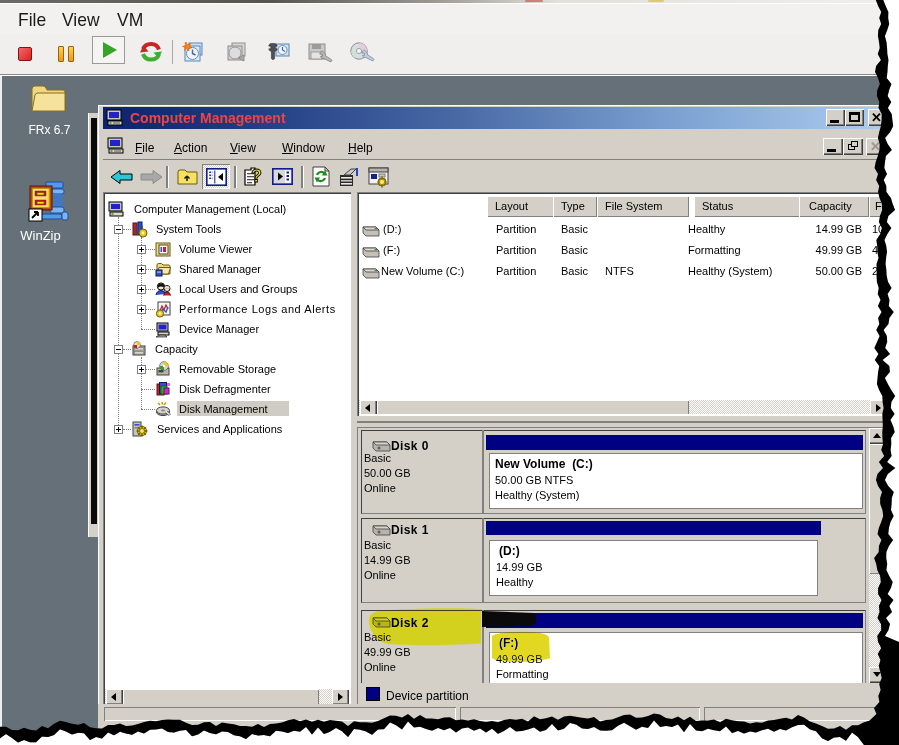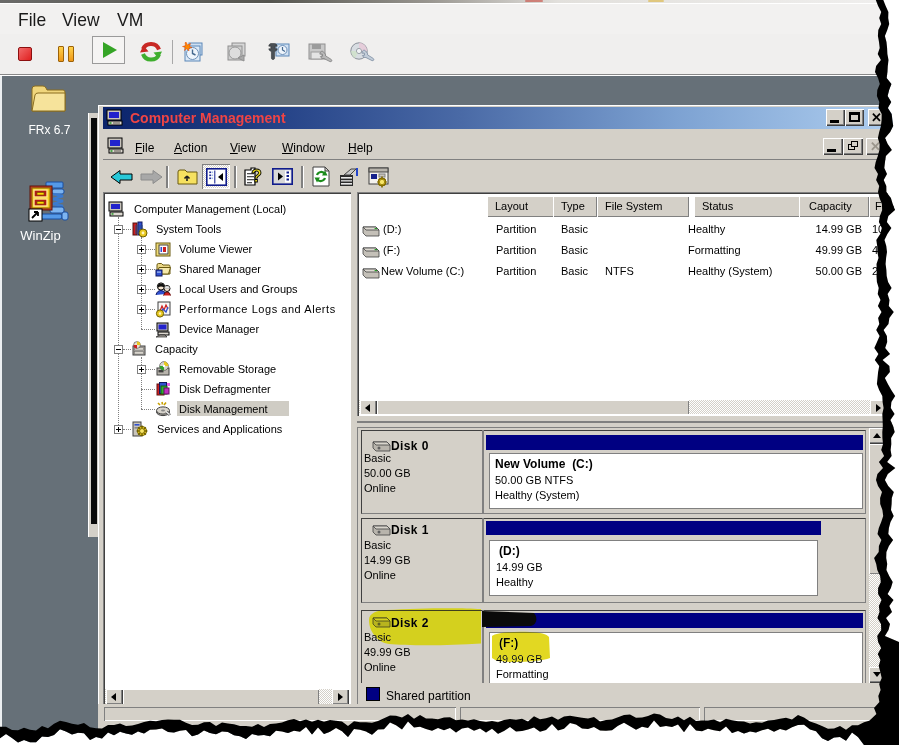--- a/index.html
+++ b/index.html
@@ -511,21 +511,21 @@
   <div class="abs dither" style="left:869px;top:428px;width:16px;height:255px;"></div>
   <div class="sbtn" style="left:869px;top:428px;width:16px;height:16px;"></div>
   <div class="abs arrowglyph" style="left:873px;top:433px;border-bottom:5px solid #000;border-left:4px solid transparent;border-right:4px solid transparent;"></div>
   <div class="sbtn" style="left:869px;top:444px;width:16px;height:130px;box-shadow:inset 1px 1px 0 #ffffff, inset -1px -1px 0 #808080;"></div>
   <div class="sbtn" style="left:869px;top:667px;width:16px;height:16px;"></div>
   <div class="abs arrowglyph" style="left:873px;top:672px;border-top:5px solid #000;border-left:4px solid transparent;border-right:4px solid transparent;"></div>
 </div>
 
 <div class="abs" style="left:359px;top:685px;width:540px;height:19px;background:#d4d0c8;"></div>
 <div class="abs" style="left:366px;top:687px;width:14px;height:14px;background:#000082;border:1px solid #000;"></div>
-<div class="abs" style="left:386px;top:689px;font-size:12px;">Shared partition</div>
+<div class="abs" style="left:386px;top:689px;font-size:12px;">Device partition</div>
 
 <div class="abs" style="left:98px;top:704px;width:801px;height:28px;background:#d4d0c8;"></div>
 <div class="abs" style="left:104px;top:707px;width:352px;height:14px;background:#d4d0c8;box-shadow:inset 1px 1px 0 #808080, inset -1px -1px 0 #ffffff;"></div>
 <div class="abs" style="left:460px;top:707px;width:240px;height:14px;background:#d4d0c8;box-shadow:inset 1px 1px 0 #808080, inset -1px -1px 0 #ffffff;"></div>
 <div class="abs" style="left:704px;top:707px;width:180px;height:14px;background:#d4d0c8;box-shadow:inset 1px 1px 0 #808080, inset -1px -1px 0 #ffffff;"></div>
 
 <svg class="abs" style="left:0;top:0;width:899px;height:745px;pointer-events:none;" viewBox="0 0 899 745">
   <g style="mix-blend-mode:darken">
     <path d="M369,620 C369,613 377,610.5 386,610 C420,608 460,607.5 481,609 L481,643.5 C445,646 405,645.5 389,644 C377,642.5 369,631 369,620 Z" fill="#ded41e"></path>
     <path d="M492,636 C497,632.5 515,631 530,632 C540,632.5 547,634 549,637 L550,658 C540,662 510,663 497,661 L492,658 Z" fill="#e2d822"></path>

